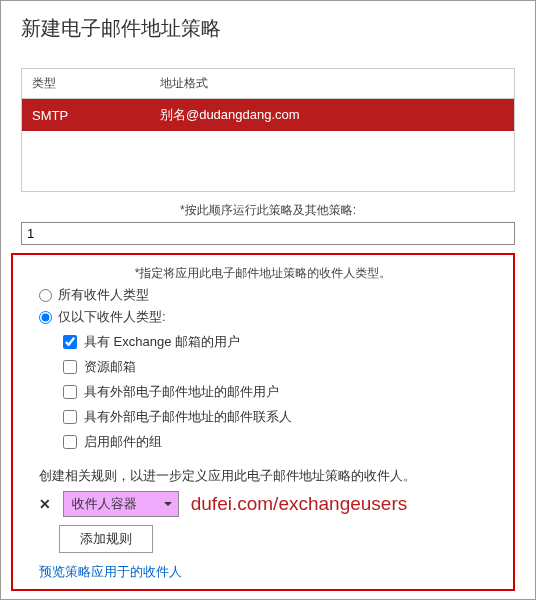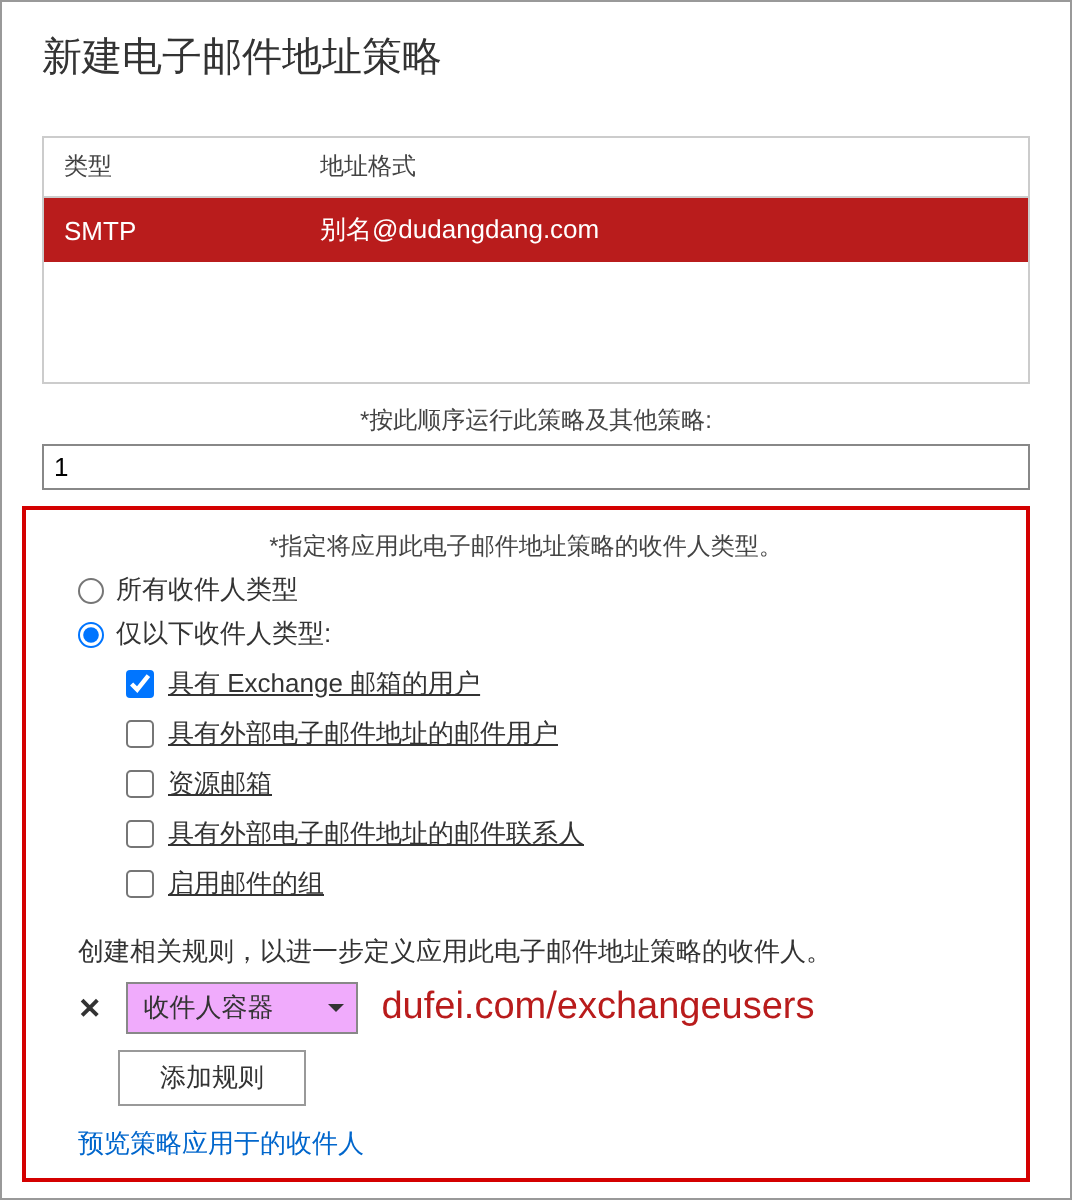--- a/index.html
+++ b/index.html
@@ -9,21 +9,21 @@
 .table-wrap { margin-top: 16px; border: 1px solid #ccc; }
 table { width: 100%; border-collapse: collapse; }
 th { text-align: left; font-weight: 400; font-size: 12px; background: #fff; padding: 6px 10px; border-bottom: 1px solid #ccc; color: #444; }
 td { padding: 7px 10px; color: #fff; background: #b91c1c; font-size: 13px; }
 .table-gap { height: 60px; background: #fff; }
 .section-label { font-size: 12px; color: #444; margin: 10px 0 3px; text-align: center; }
 .num-input { width: 100%; border: 1px solid #888; padding: 3px 5px; font-size: 13px; }
 .highlight { border: 2px solid #d40000; padding: 0 26px 8px; margin: 8px 0 0 -10px; }
 .radio-row { display: flex; align-items: center; gap: 6px; margin: 4px 0; font-size: 13px; color: #333; }
 .radio-row input { width: 13px; height: 13px; }
-.cb-group { margin: 4px 0 0 24px; text-decoration: underline; }
+.cb-group { margin: 4px 0 0 24px; }
 .cb-row { display: flex; align-items: center; gap: 7px; margin: 7px 0; font-size: 13px; color: #333; }
 .cb-row input { width: 14px; height: 14px; }
 .rule-text { font-size: 13px; color: #333; margin: 16px 0 6px; }
 .rule-row { display: flex; align-items: center; gap: 12px; margin: 4px 0 8px; }
 .close-x { font-weight: bold; font-size: 14px; cursor: pointer; color: #333; }
 .dropdown { border: 1px solid #888; padding: 3px 22px 3px 8px; font-size: 13px; color: #333; background: #f0abfc; position: relative; min-width: 116px; display: inline-block; }
 .dropdown::after { content: ""; position: absolute; right: 6px; top: 50%; margin-top: -2px; border: 4px solid transparent; border-top-color: #333; }
 .link { color: #b91c1c; font-size: 19px; cursor: pointer; }
 .add-btn { border: 1px solid #999; background: #fff; padding: 4px 20px; font-size: 13px; color: #333; cursor: pointer; margin-left: 20px; }
 .preview-link { color: #0066cc; font-size: 13px; cursor: pointer; margin-top: 10px; display: inline-block; }
@@ -69,25 +69,25 @@
       <span>仅以下收件人类型:</span>
     </label>
 
     <div class="cb-group">
       <label class="cb-row">
         <input type="checkbox" checked="" style="">
         <span>具有 Exchange 邮箱的用户</span>
       </label>
       <label class="cb-row">
         <input type="checkbox" style="">
-        <span>具有外部电子邮件地址的邮件用户</span>
+        <span>资源邮箱</span>
       </label>
       <label class="cb-row">
         <input type="checkbox" style="">
-        <span>资源邮箱</span>
+        <span>具有外部电子邮件地址的邮件用户</span>
       </label>
       <label class="cb-row">
         <input type="checkbox" style="">
         <span>具有外部电子邮件地址的邮件联系人</span>
       </label>
       <label class="cb-row">
         <input type="checkbox" style="">
         <span>启用邮件的组</span>
       </label>
     </div>

